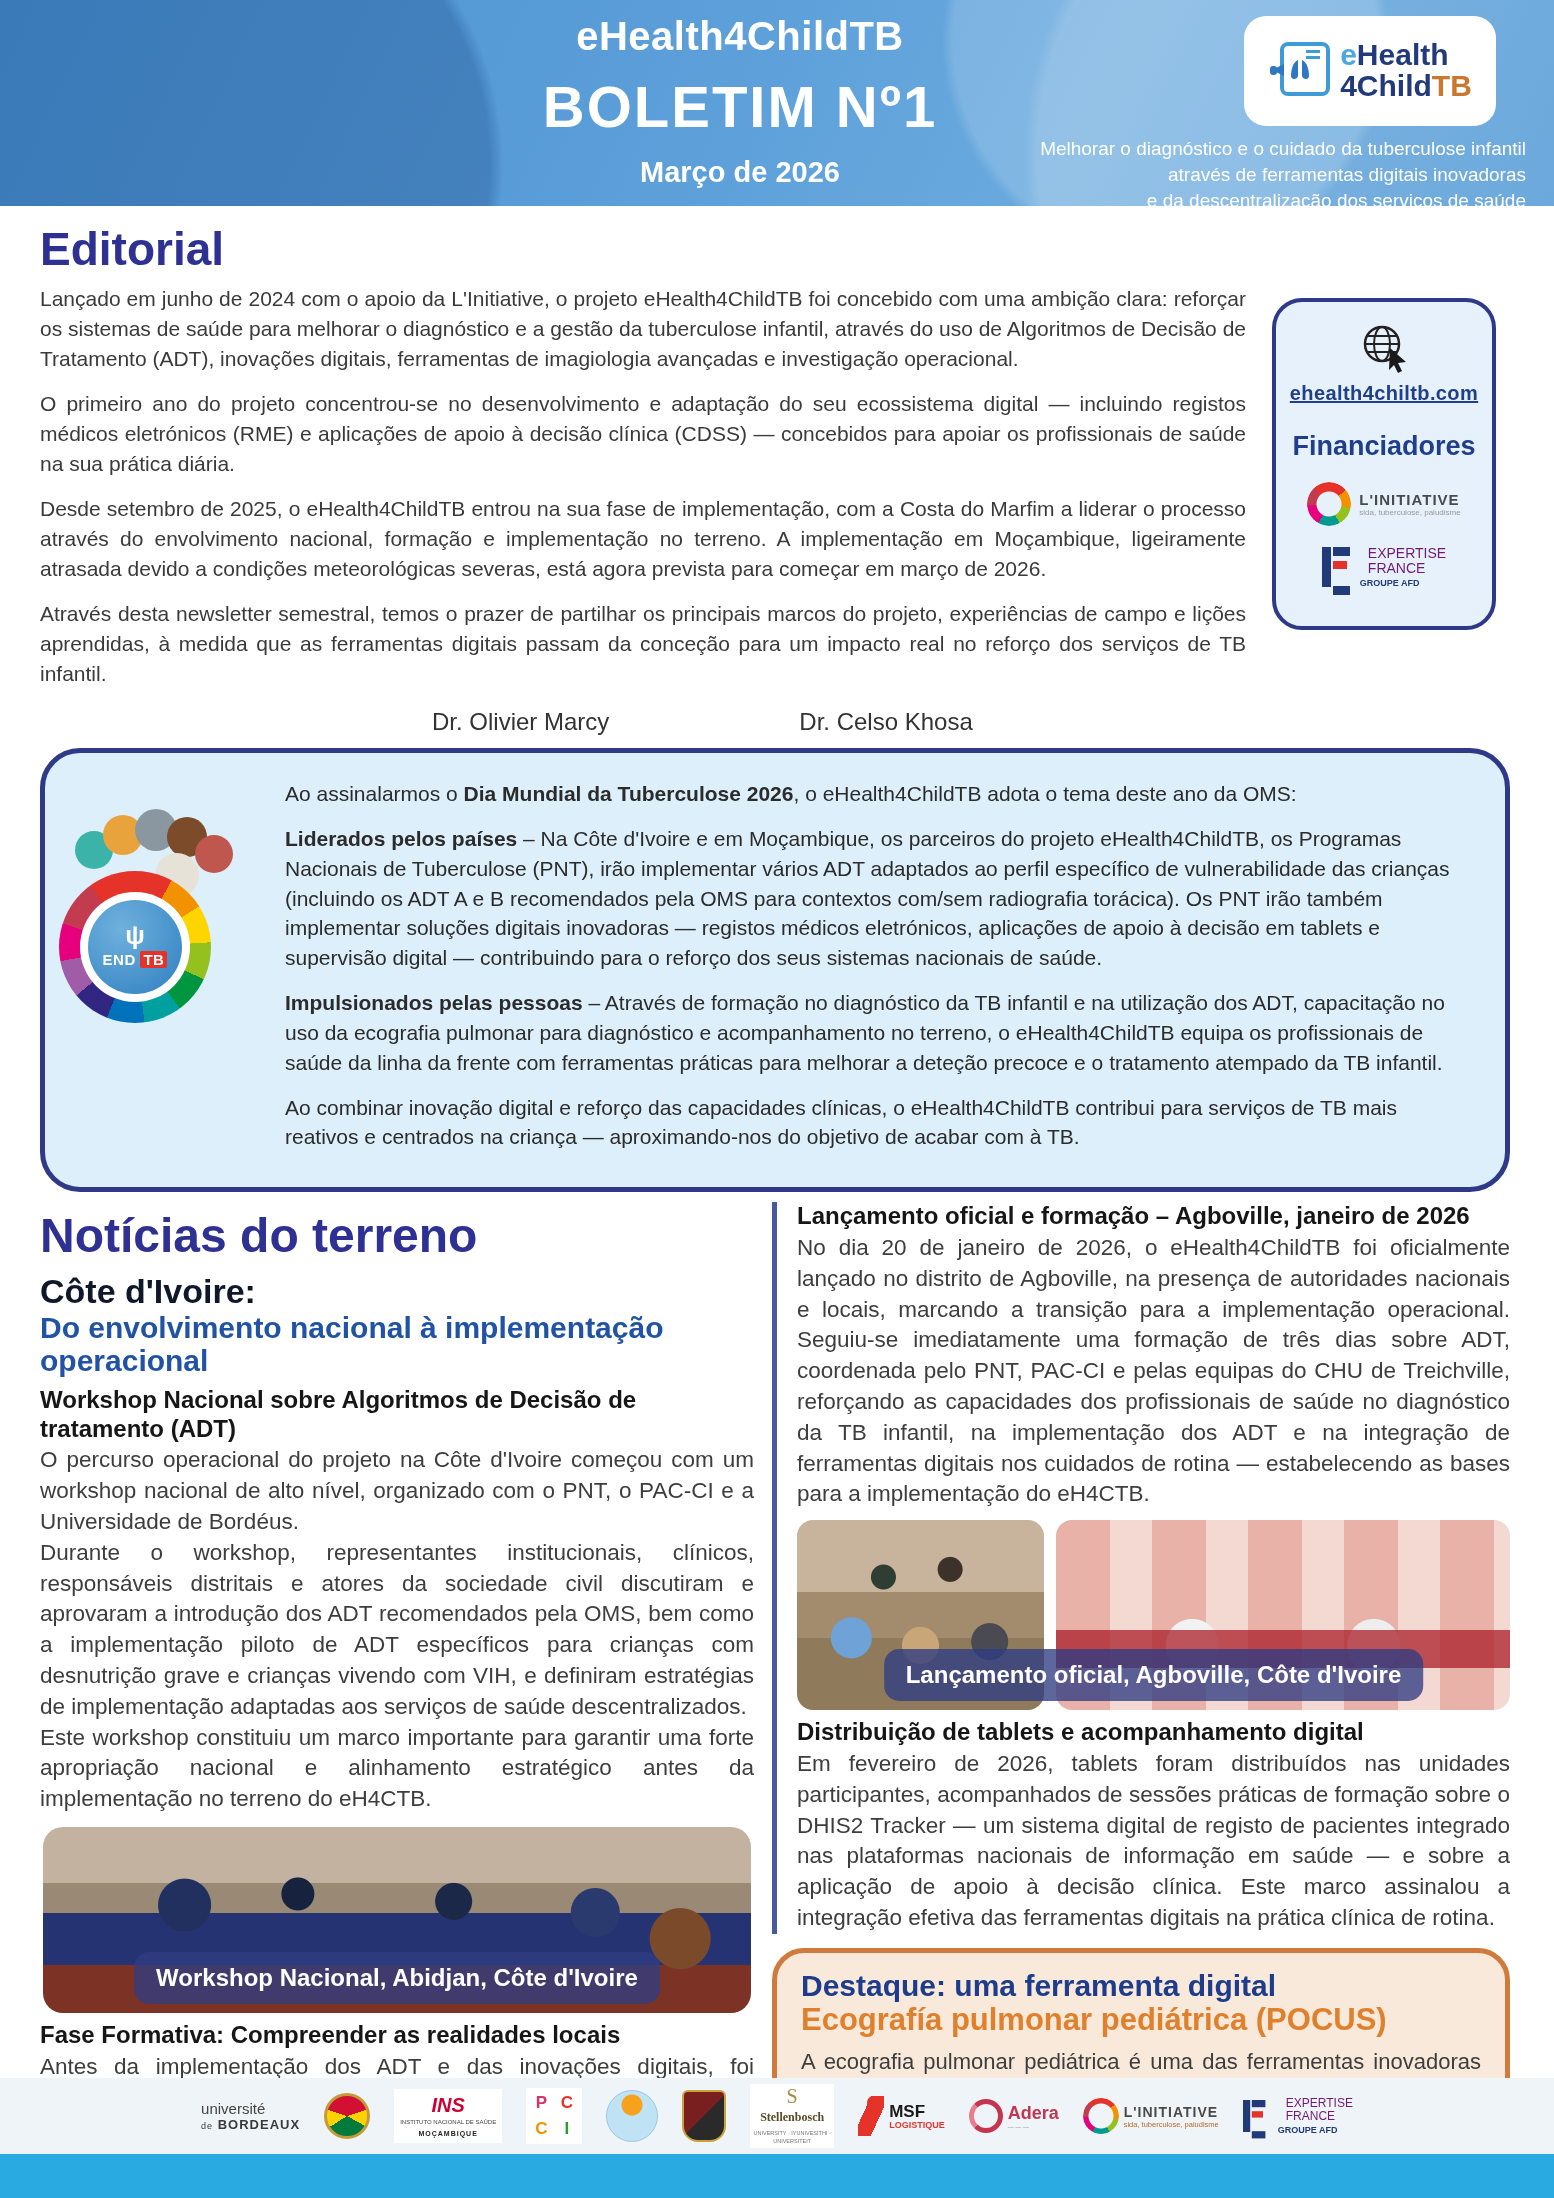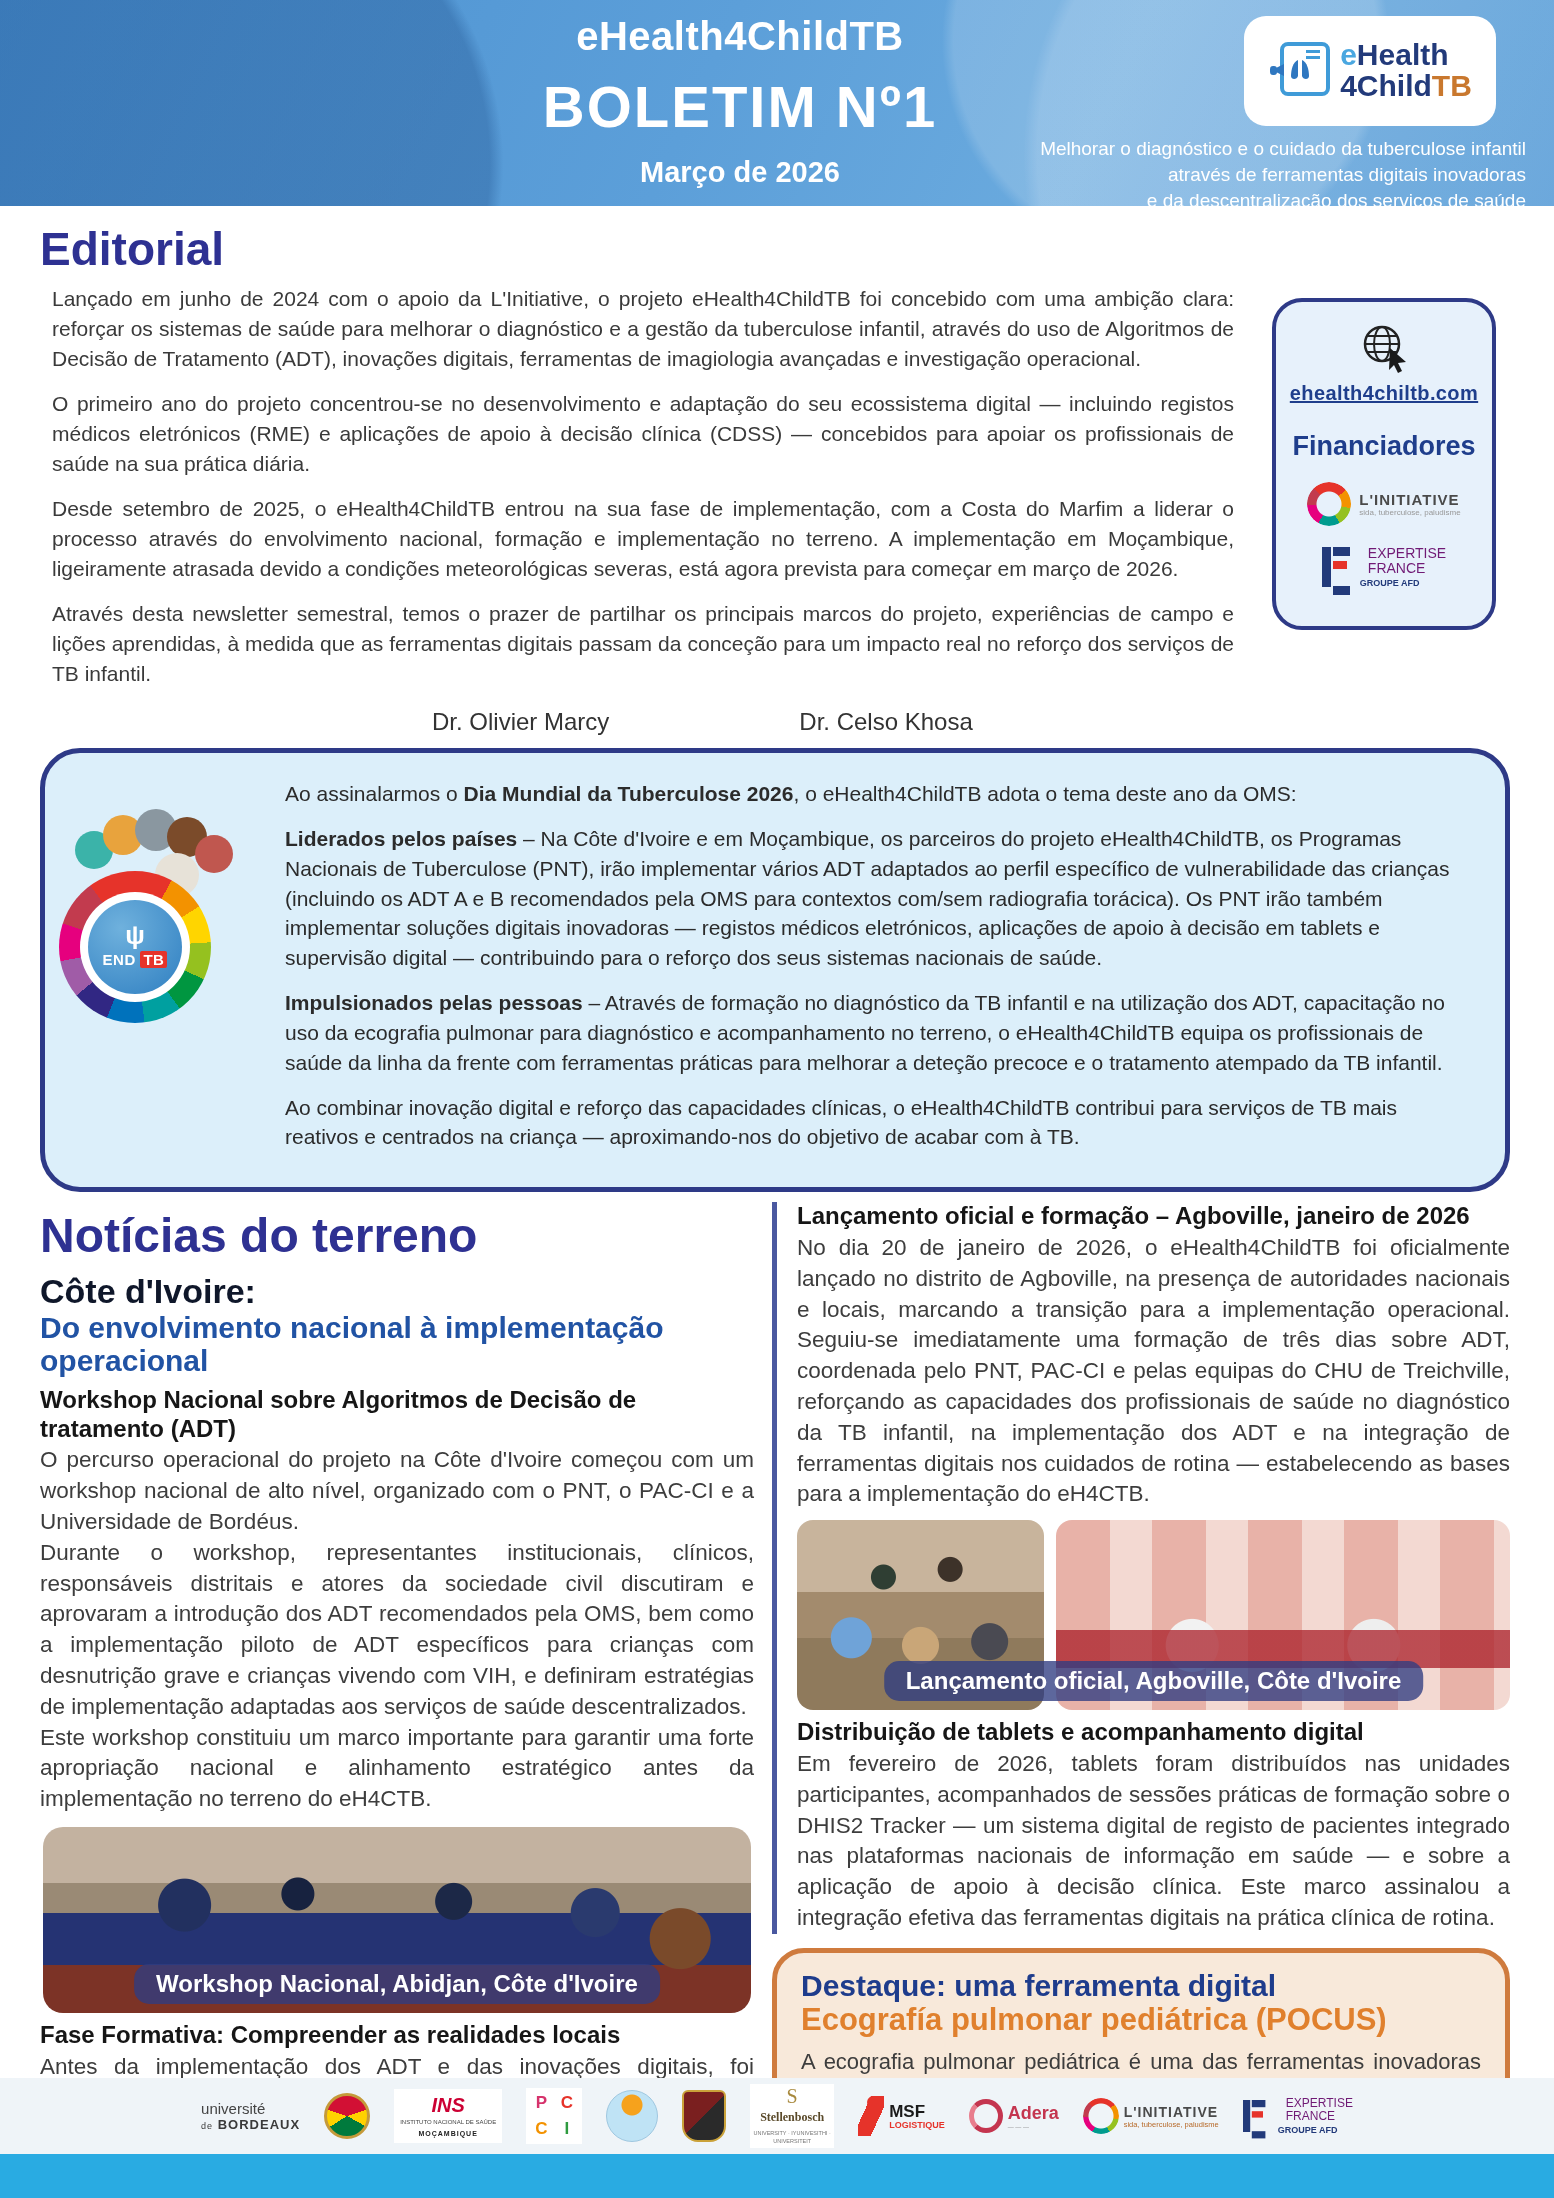--- a/index.html
+++ b/index.html
@@ -24,21 +24,21 @@
   .logo-text .l1{font-size:30px;}
   .logo-text .l2{font-size:30px;}
   .c-lblue{color:#4aa7e0;} .c-navy{color:#223a7a;} .c-orange{color:#c9782e;}
   .tagline{position:absolute;right:28px;top:136px;text-align:right;color:#fff;font-size:19px;line-height:1.38;margin-left:16px;}
 
   
   .main{position:relative;padding:0 44px 0 40px;}
   .ed-head{font-size:46px;font-weight:bold;color:#2e3192;margin:16px 0 8px;}
   .editorial-row{display:flex;gap:26px;}
   .ed-text{width:1206px;font-size:21px;line-height:1.43;color:#3a3a3a;text-align:justify;}
-  .ed-text p{margin:0 12px 15px;}
+  .ed-text p{margin:0 0 15px;}
   .funders-box{width:224px;height:332px;border:4px solid #2e3a87;border-radius:30px;background:#e7f1fb;
                padding:16px 10px;text-align:center;margin-top:14px;flex-shrink:0;}
   .globe-wrap{height:62px;}
   .site-link{display:inline-block;margin-top:2px;font-size:20px;font-weight:bold;color:#1f3e8c;
              text-decoration:underline;letter-spacing:.4px;}
   .funders-title{font-size:27px;font-weight:bold;color:#1f3e8c;margin-top:26px;}
   .partner{display:flex;align-items:center;justify-content:center;gap:8px;margin-top:20px;}
   .ring{width:44px;height:44px;border-radius:50%;flex-shrink:0;
         background:conic-gradient(#e6332a 0 14%,#f39200 14% 28%,#95c11f 28% 42%,#009b8e 42% 58%,#e6007e 58% 74%,#c23b4e 74% 88%,#e6332a 88% 100%);
         -webkit-mask:radial-gradient(circle,transparent 0 12px,#000 13px);
@@ -80,21 +80,21 @@
   .col-right .bordered{border-left:5px solid #4a58a0;padding-left:20px;}
   .news-head{font-size:48px;font-weight:bold;color:#2e3192;margin:6px 0 10px;}
   .country-h1{font-size:34px;font-weight:bold;color:#0f172a;line-height:1.1;}
   .country-h2{font-size:30px;font-weight:bold;color:#2153a4;line-height:1.12;margin-bottom:6px;}
   .h3{font-size:24px;font-weight:bold;color:#161616;margin:8px 0 2px;line-height:1.2;}
   .body-p{font-size:22.5px;line-height:1.37;color:#3d3d3d;text-align:justify;margin:0 0 10px;}
 
   .photo{position:relative;border-radius:20px;overflow:hidden;}
   .caption{position:absolute;bottom:9px;left:50%;transform:translateX(-50%);
            background:rgba(47,60,130,.78);color:#fff;font-weight:bold;font-size:24px;
-           padding:6px 22px;border-radius:15px;white-space:nowrap;}
+           padding:12px 22px;border-radius:15px;white-space:nowrap;}
   .ph-workshop{width:708px;height:186px;margin:12px auto 6px;
     background:
       radial-gradient(circle at 20% 42%, #22305f 0 26px, transparent 27px),
       radial-gradient(circle at 36% 36%, #17223f 0 16px, transparent 17px),
       radial-gradient(circle at 58% 40%, #1c2847 0 18px, transparent 19px),
       radial-gradient(circle at 78% 46%, #2a3a6e 0 24px, transparent 25px),
       radial-gradient(circle at 90% 60%, #7a4a2a 0 30px, transparent 31px),
       linear-gradient(180deg,#c3b2a0 0 30%,#9a8a75 30% 46%,#253373 46% 74%,#7c3326 74% 100%);}
   .photo-pair{position:relative;display:flex;gap:12px;height:190px;margin:10px 0 6px;}
   .ph-group{width:247px;border-radius:16px;flex-shrink:0;overflow:hidden;

